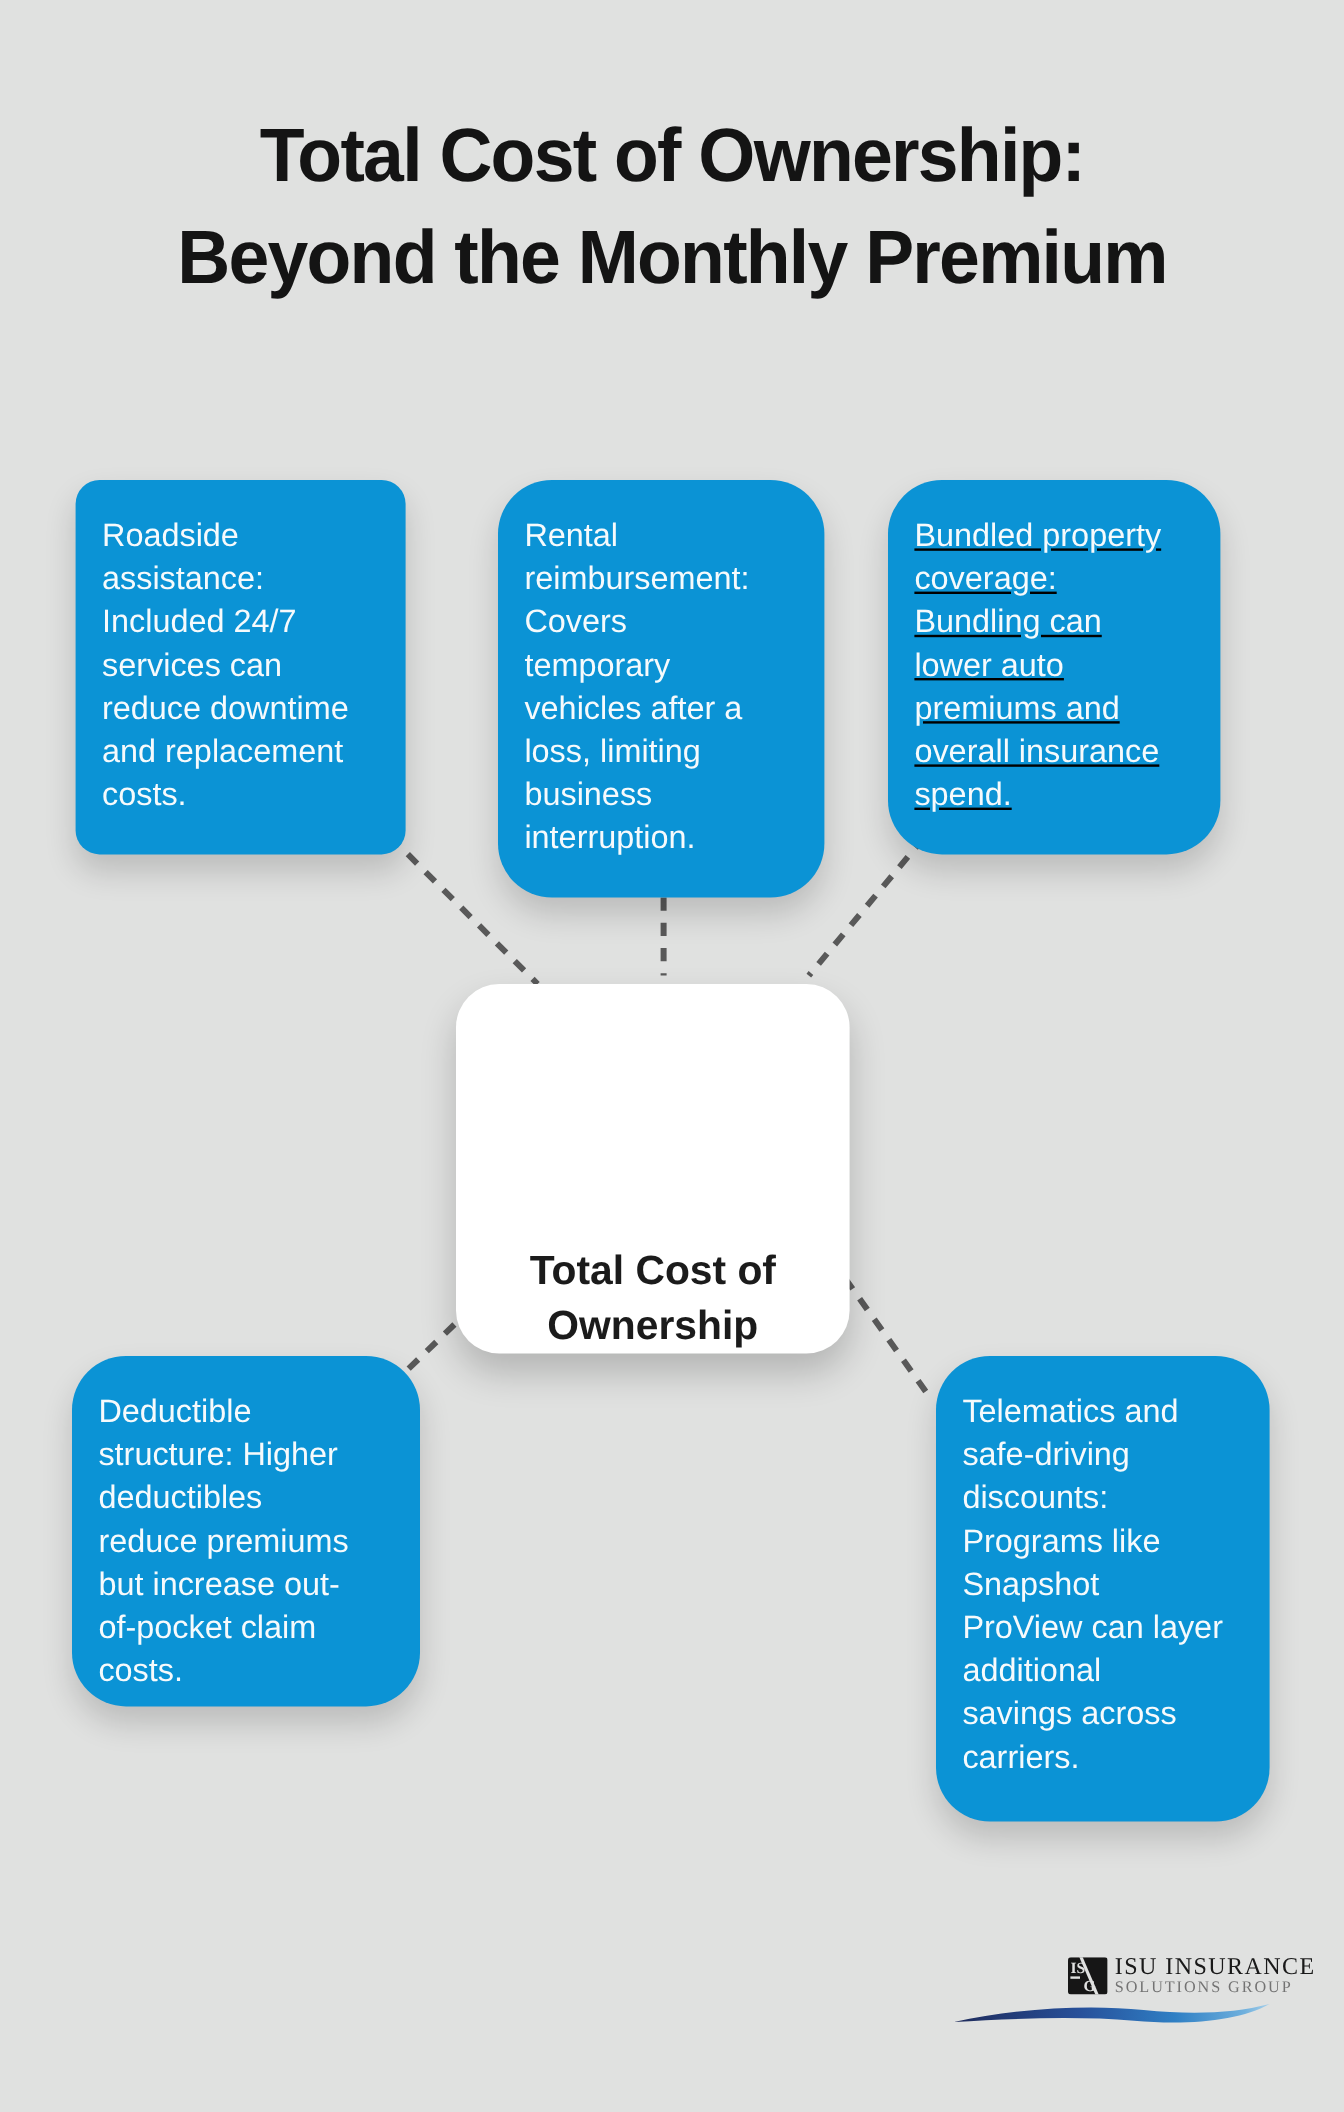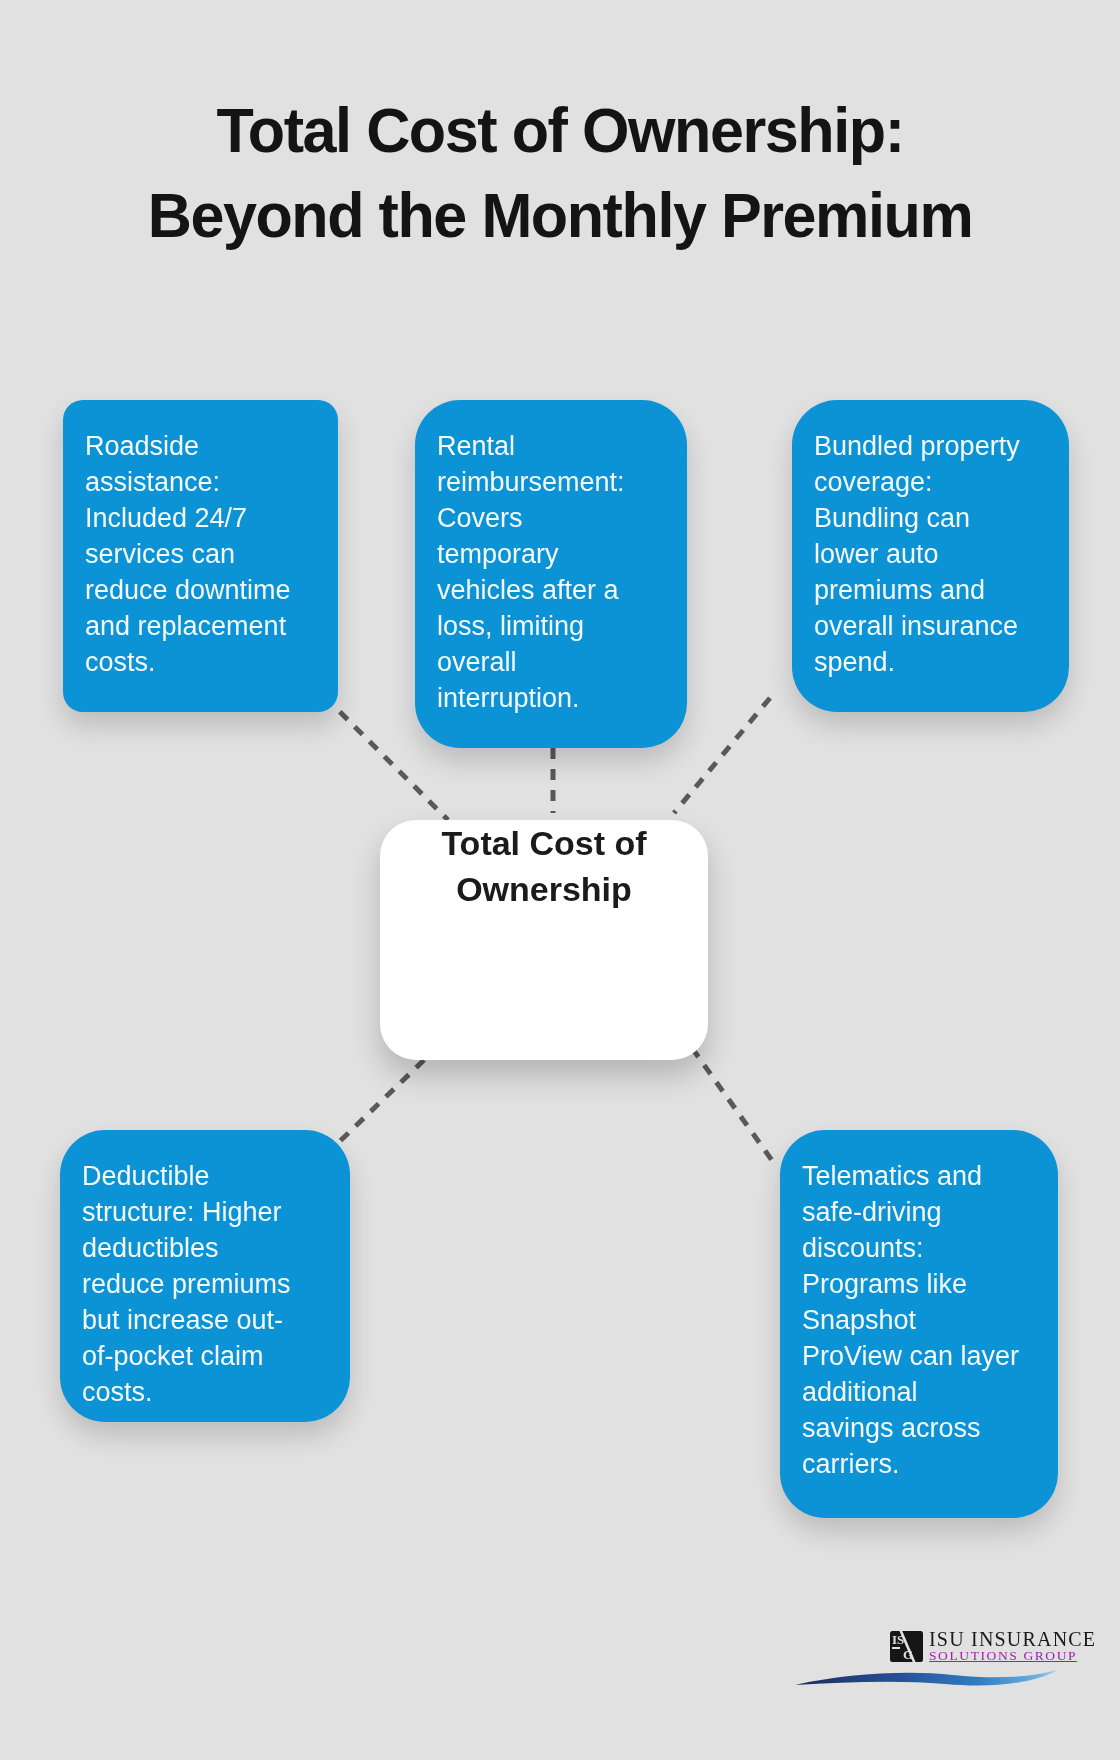--- a/index.html
+++ b/index.html
@@ -44,30 +44,30 @@
   }
   .node p{
     margin:0;
     color:#f6fafc;
     font-size:27px;
     line-height:36px;
     white-space:pre-line;
   }
   .node-1{left:63px;top:400px;width:275px;height:312px;border-radius:20px;}
   .node-2{left:415px;top:400px;width:272px;height:348px;}
-  .node-3{left:792px;top:400px;width:277px;height:312px;}
+  .node-3{left:740px;top:400px;width:277px;height:312px;text-decoration:underline;}
   .node-4{left:60px;top:1130px;width:290px;height:292px;}
   .node-5{left:780px;top:1130px;width:278px;height:388px;}
   .center-node{
     position:absolute;
-    left:380px;top:820px;width:328px;height:240px;
+    left:380px;top:820px;width:328px;height:308px;
     background:var(--centerbg,#ffffff);
     border-radius:36px;
     box-shadow:0 16px 30px rgba(0,0,0,.20);
-    display:flex;align-items:flex-start;justify-content:center;
+    display:flex;align-items:flex-end;justify-content:center;
   }
   .center-node p{
     margin:0;
     font-size:34px;
     line-height:46px;
     font-weight:700;
     color:#1b1b1b;
     text-align:center;
     white-space:pre-line;
   }
@@ -78,21 +78,21 @@
   .brand-mark{flex:0 0 auto;margin-right:6px;}
   .brand-text{padding-top:1px;}
   .brand-line1{
     font-family:"Liberation Serif", serif;
     font-size:20px;line-height:17px;
     letter-spacing:1.2px;color:#191919;white-space:nowrap;
   }
   .brand-line2{
     font-family:"Liberation Serif", serif;
     font-size:13.5px;line-height:15px;
-    letter-spacing:1.6px;color:#a21caf;white-space:nowrap;text-decoration:underline;
+    letter-spacing:1.6px;color:#737373;white-space:nowrap;
   }
   .brand-swoosh{position:absolute;left:0;top:38px;}
 </style>
 </head>
 <body>
 
 <div class="canvas" style="--blue: #0b93d5; --bg: #e0e1e0; --connector: #595959; --centerbg: #ffffff;">
 
   <h1 class="title">Total Cost of Ownership:
 Beyond the Monthly Premium</h1>
@@ -115,21 +115,21 @@
 costs.</p>
   </div>
 
   <div class="node node-2">
     <p>Rental
 reimbursement:
 Covers
 temporary
 vehicles after a
 loss, limiting
-overall
+business
 interruption.</p>
   </div>
 
   <div class="node node-3">
     <p>Bundled property
 coverage:
 Bundling can
 lower auto
 premiums and
 overall insurance

